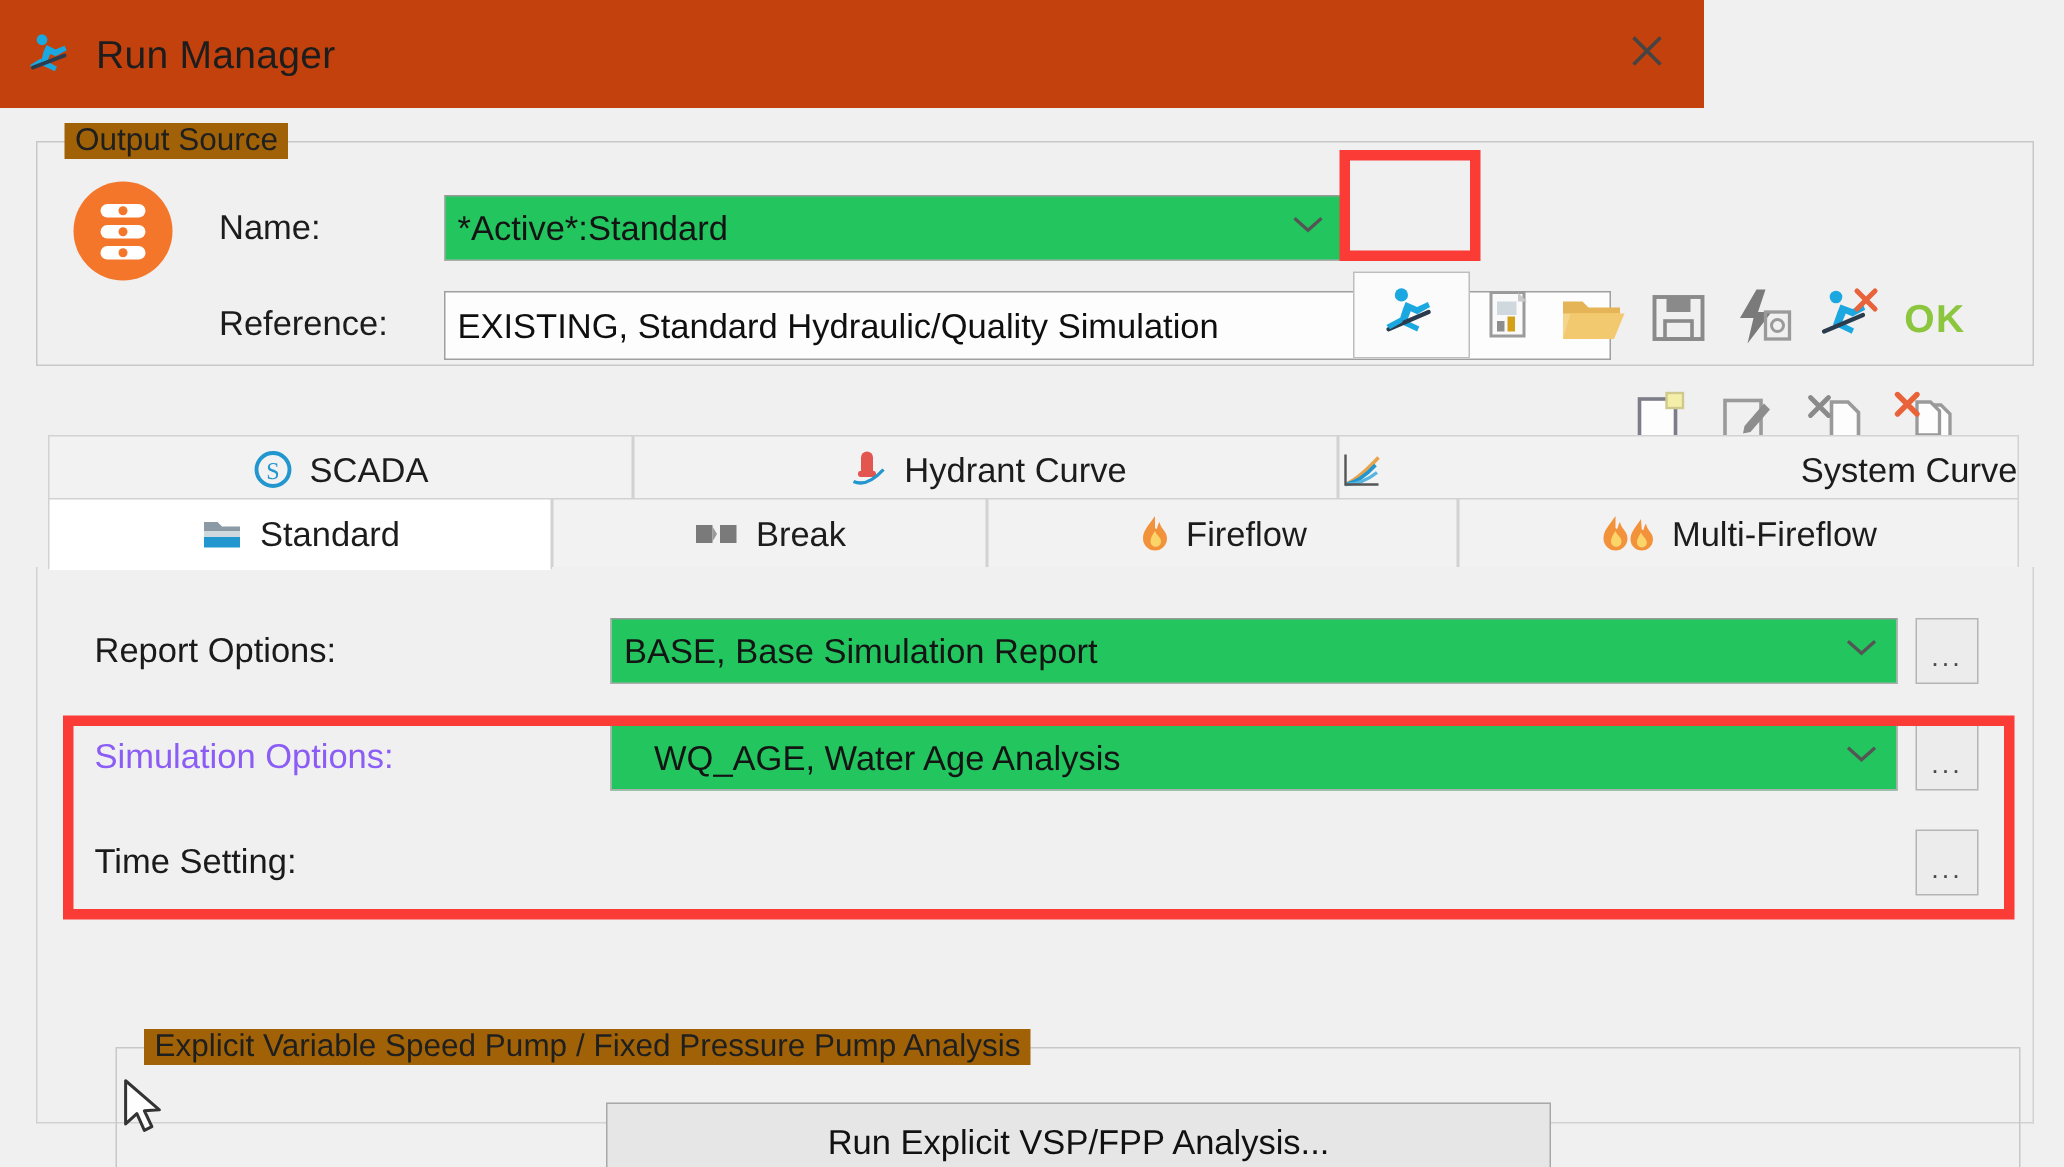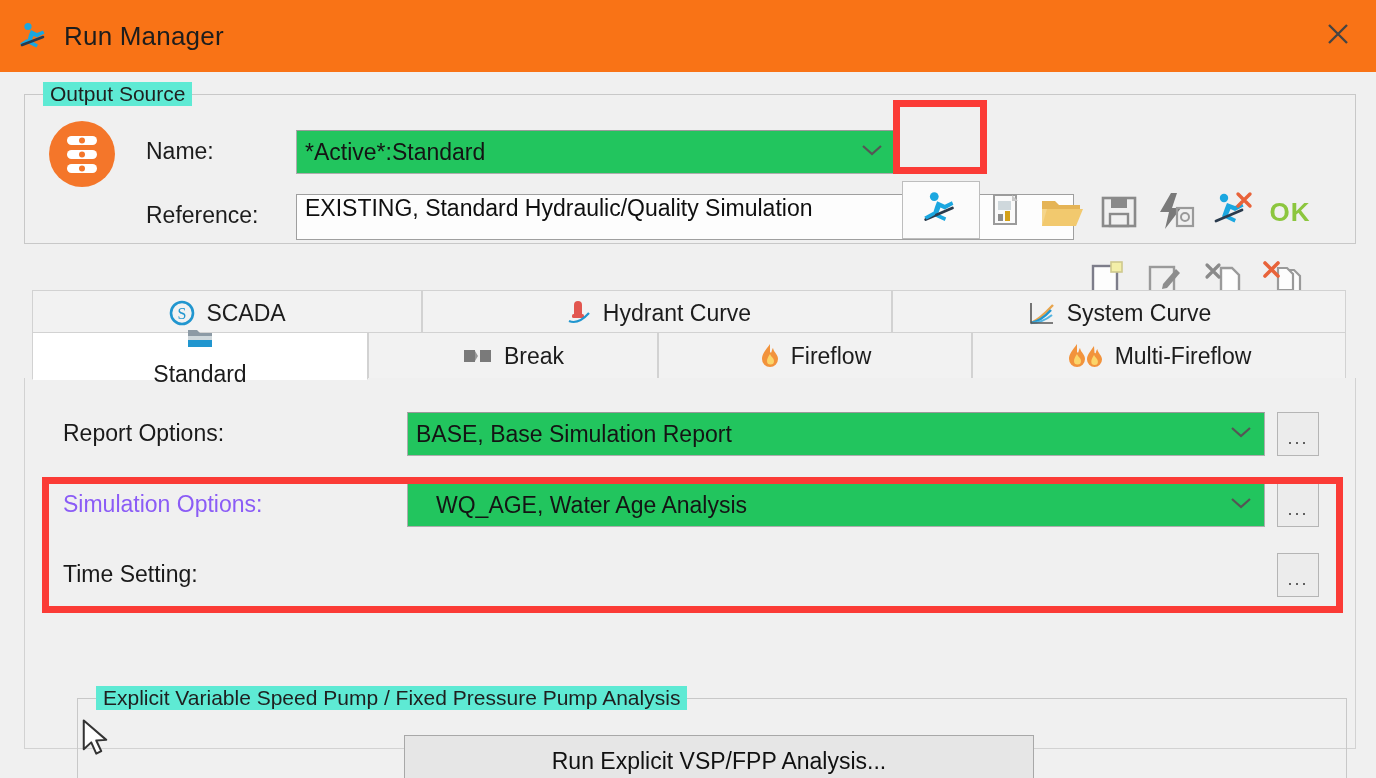--- a/index.html
+++ b/index.html
@@ -6,78 +6,78 @@
   body{
     width:1376px;height:778px;
     background:#f0f0f0;
     font-family:"Liberation Sans", sans-serif;
     color:#1a1a1a;
     overflow:hidden;
     position:relative;
   }
   
   .titlebar{
-    position:absolute;left:0;top:0;width:1376px;height:72px;
-    background:#f97316;
+    position:absolute;left:0;top:0;width:1136px;height:72px;
+    background:#c2410c;
     display:flex;align-items:center;
     border-bottom:1px solid #e6e6e6;
   }
   .title-icon{width:34px;height:34px;margin-left:16px;flex:0 0 auto;}
   .title-text{
     font-size:26px;margin-left:14px;color:#1d1d1d;letter-spacing:.2px;
   }
   .close-btn{
     position:absolute;right:10px;top:8px;width:56px;height:52px;
     display:flex;align-items:center;justify-content:center;cursor:default;
   }
   .close-btn svg{width:26px;height:26px;}
   
   .dialog{
     position:absolute;left:0;top:72px;width:1376px;height:706px;
     background:#f0f0f0;
   }
   
   .groupbox{position:absolute;border:1px solid #c8c8c8;background:transparent;}
   .group-legend{
-    position:absolute;top:-13px;left:18px;background:#5eead4;
+    position:absolute;top:-13px;left:18px;background:#a16207;
     padding:0 7px;font-size:21px;color:#1f1f1f;white-space:nowrap;
   }
   #output-source{left:24px;top:22px;width:1330px;height:148px;}
   
   .traffic{position:absolute;left:46px;top:46px;width:72px;height:72px;}
   
   .fld-label{position:absolute;font-size:23px;color:#1c1c1c;white-space:nowrap;}
   
   .combo{
     position:absolute;height:44px;background:#22c55e;
     border:1px solid #adadad;border-top-color:#9a9a9a;
     display:flex;align-items:center;box-sizing:border-box;
   }
   .combo .val{font-size:23px;padding-left:8px;color:#141414;white-space:nowrap;overflow:hidden;}
   .combo .chev{position:absolute;right:12px;top:50%;transform:translateY(-50%);}
   .textfield{
     position:absolute;height:46px;background:#fdfdfd;
     border:1px solid #9f9f9f;box-sizing:border-box;
-    display:flex;align-items:flex-start;
+    display:flex;align-items:center;
   }
   .textfield .val{font-size:23px;padding-left:8px;color:#0f0f0f;white-space:nowrap;}
   
   .tbtn{position:absolute;display:flex;align-items:center;justify-content:center;}
   .run-btn-frame{
     position:absolute;left:902px;top:109px;width:76px;height:56px;
     background:#fbfbfb;border:1px solid #bdbdbd;
   }
   
   .tabstrip{position:absolute;left:24px;top:218px;width:1330px;height:88px;}
   .tab{
     position:absolute;height:46px;background:#f2f2f2;border:1px solid #d2d2d2;
     display:flex;align-items:center;justify-content:center;gap:10px;
     font-size:23px;color:#1c1c1c;box-sizing:border-box;
   }
-  .tab.active{background:#ffffff;border-bottom-color:#ffffff;z-index:5;flex-direction:column;}
+  .tab.active{background:#ffffff;border-bottom-color:#ffffff;z-index:5;}
   .tab .tico{display:flex;align-items:center;}
   
   .tabbody{
     position:absolute;left:24px;top:306px;width:1330px;height:370px;
     background:#f0f0f0;border:1px solid #d2d2d2;border-top:none;
   }
   .row-label{position:absolute;font-size:23px;white-space:nowrap;}
   .row-label.link{color:#8b5cf6;}
   .ell-btn{
     position:absolute;width:42px;height:44px;background:#ececec;
@@ -260,21 +260,21 @@
     <div class="tab" style="left:398px;top:0;width:470px;">
       <span class="tico">
         <svg viewBox="0 0 30 28" width="30" height="28">
           <path d="M11 6 a4 4 0 0 1 8 0 v9 h-8 Z" fill="#e2564f"></path>
           <rect x="9" y="15" width="12" height="4" rx="1.6" fill="#e2564f"></rect>
           <path d="M6 22 q9 4 20 -8" stroke="#2196cf" stroke-width="2.2" fill="none"></path>
         </svg>
       </span>
       <span>Hydrant Curve</span>
     </div>
-    <div class="tab" style="left:868px;top:0;width:454px;">
+    <div class="tab" style="left:868px;top:0;width:454px;justify-content:space-between;">
       <span class="tico">
         <svg viewBox="0 0 30 28" width="30" height="28">
           <path d="M4 24 q9 -4 22 -18" stroke="#e8a44c" stroke-width="2.4" fill="none"></path>
           <path d="M4 24 q10 -2 20 -13" stroke="#2196cf" stroke-width="2.4" fill="none"></path>
           <path d="M4 24 q11 0 21 -8" stroke="#55b4e0" stroke-width="2.2" fill="none"></path>
           <path d="M4 4 v20 h22" stroke="#555" stroke-width="1.6" fill="none"></path>
         </svg>
       </span>
       <span>System Curve</span>
     </div>

